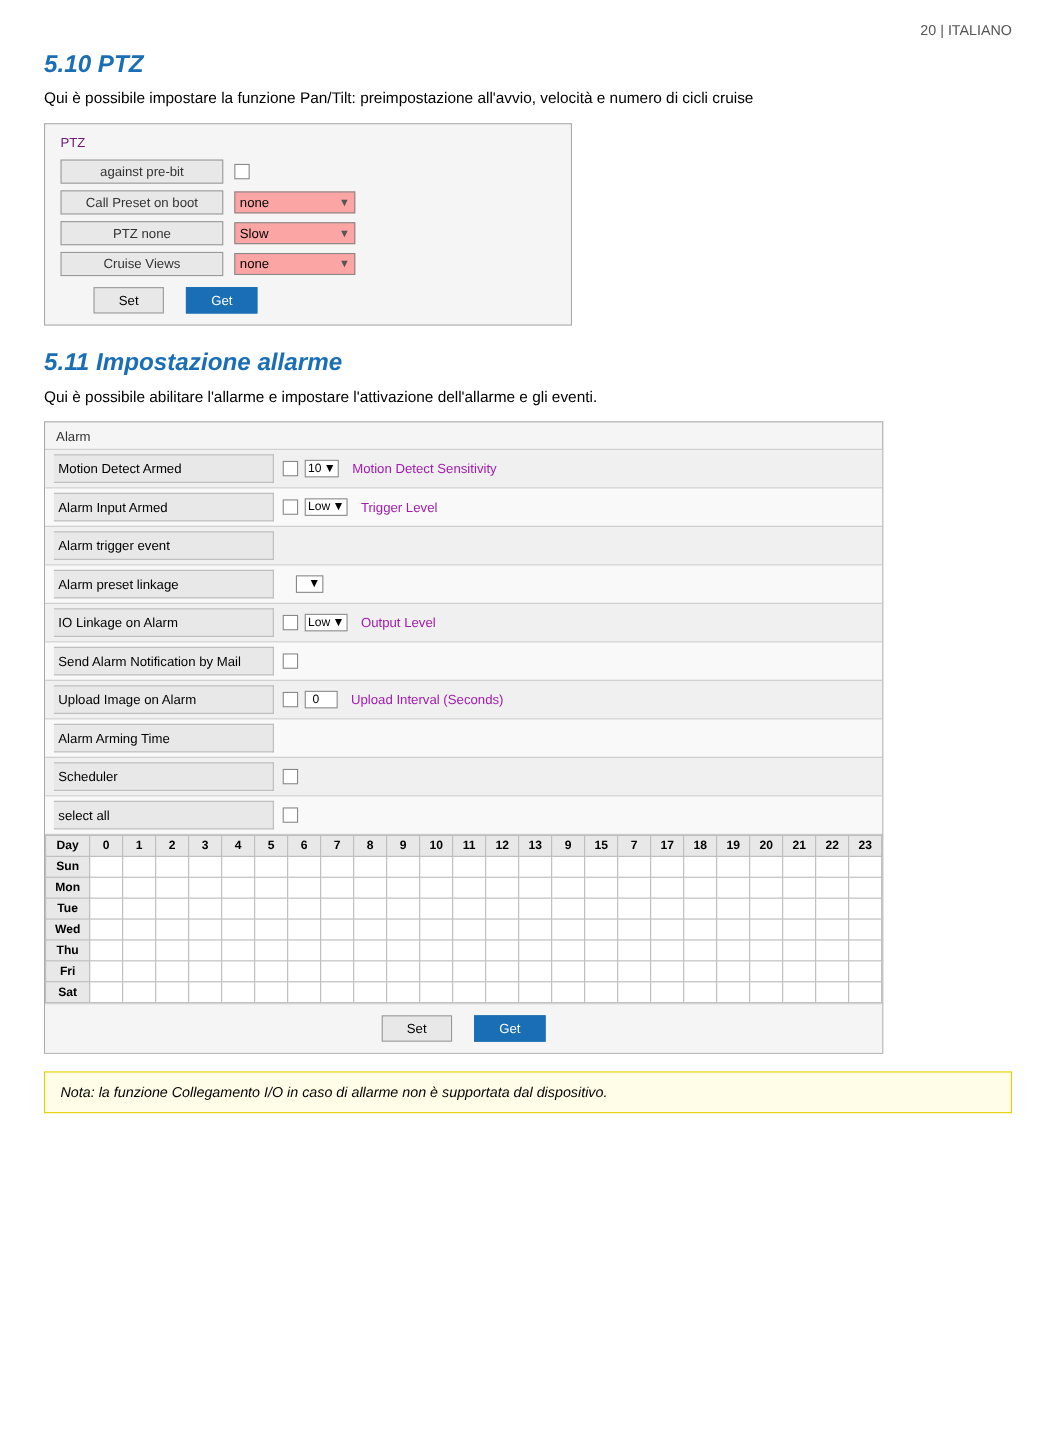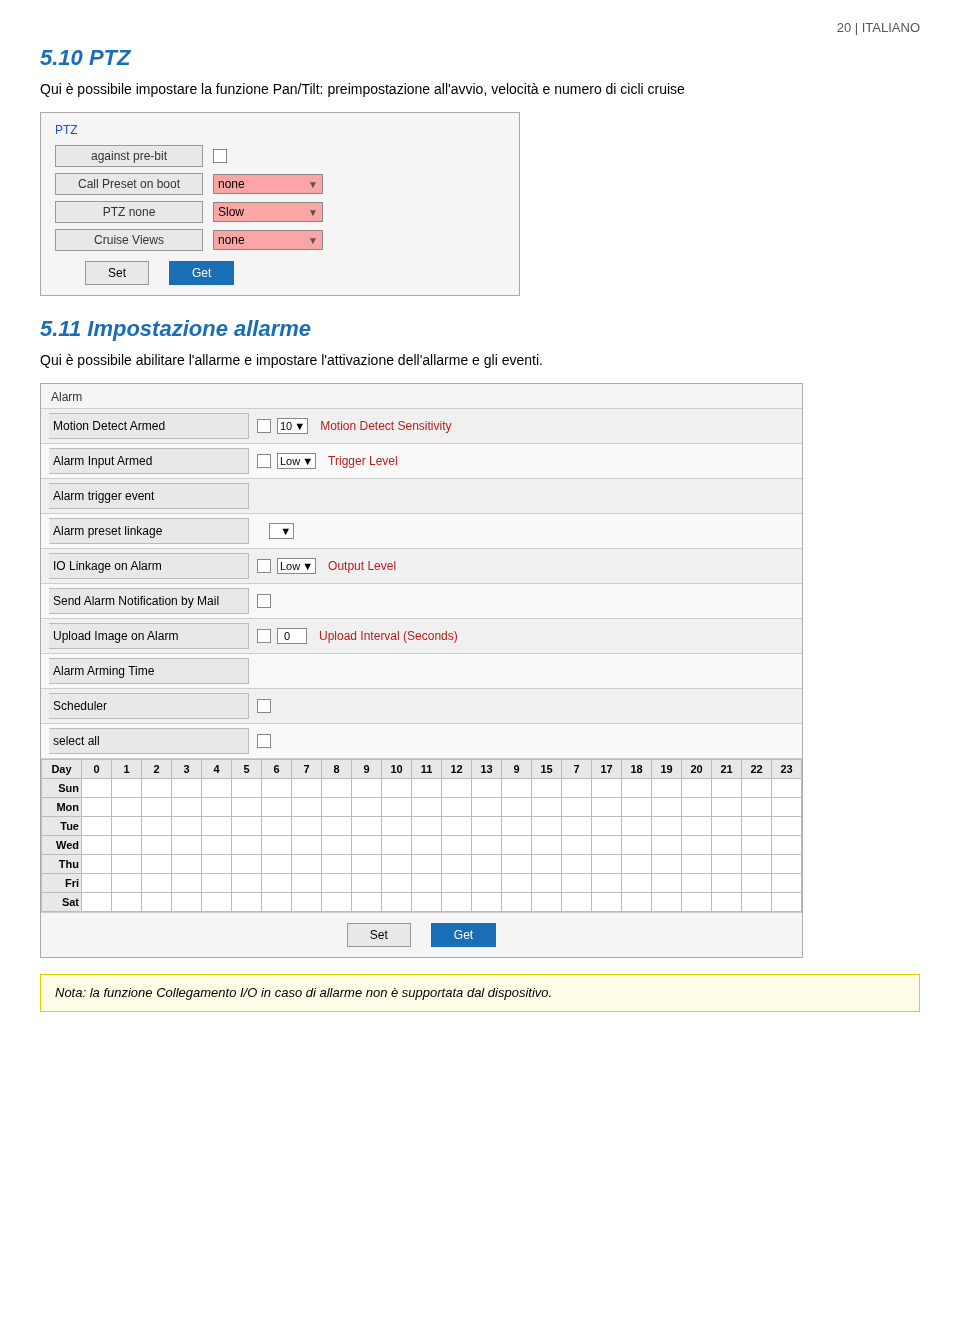--- a/index.html
+++ b/index.html
@@ -34,21 +34,21 @@
     .panel {
       border: 1px solid #aaa;
       background: #f5f5f5;
       padding: 10px 14px;
       margin-bottom: 20px;
       display: inline-block;
       min-width: 480px;
     }
     .panel-title {
       font-size: 12px;
-      color: #1d4ed8;
+      color: #701a75;
       margin-bottom: 8px;
       font-weight: normal;
     }
     .ptz-row {
       display: flex;
       align-items: center;
       margin-bottom: 6px;
     }
     .ptz-label-btn {
       background: #e8e8e8;
@@ -157,21 +157,21 @@
       background: #fff;
       font-size: 11px;
       padding: 1px 2px;
       display: inline-flex;
       align-items: center;
       gap: 2px;
     }
     .alarm-extra-label {
       font-size: 12px;
       margin-left: 8px;
-      color: #b91c1c;
+      color: #a21caf;
     }
     
     .scheduler-grid {
       margin: 0;
       border-top: 1px solid #ccc;
     }
     .sched-table {
       width: 100%;
       border-collapse: collapse;
       font-size: 11px;
@@ -185,21 +185,20 @@
       min-width: 28px;
     }
     .sched-table th {
       background: #e8e8e8;
       font-weight: bold;
     }
     .sched-table td.day-label {
       background: #e8e8e8;
       font-weight: bold;
       width: 40px;
-      text-align: right;
     }
     
     .note-box {
       background: #fffde7;
       border: 1px solid #e0d000;
       padding: 8px 14px;
       font-size: 13px;
       font-style: italic;
       margin-top: 10px;
       line-height: 1.5;

